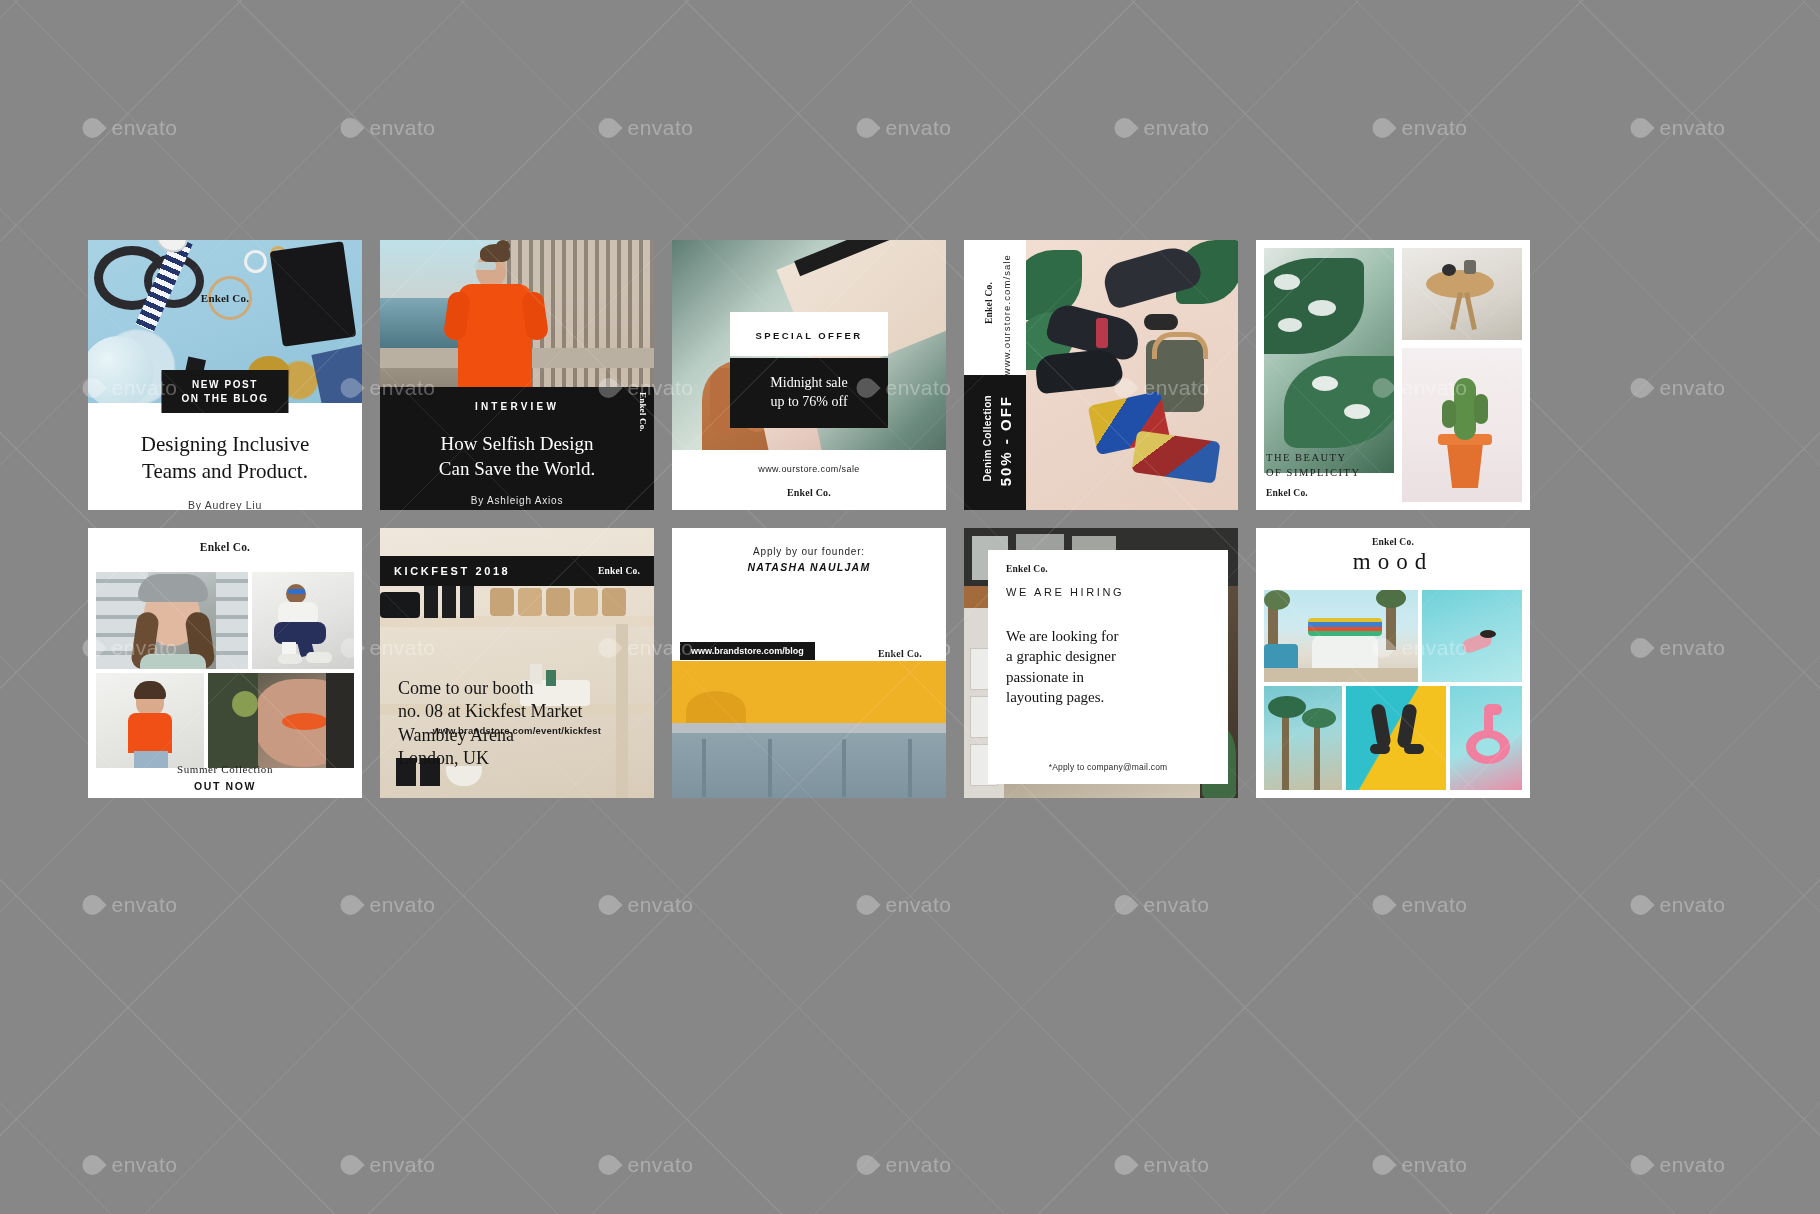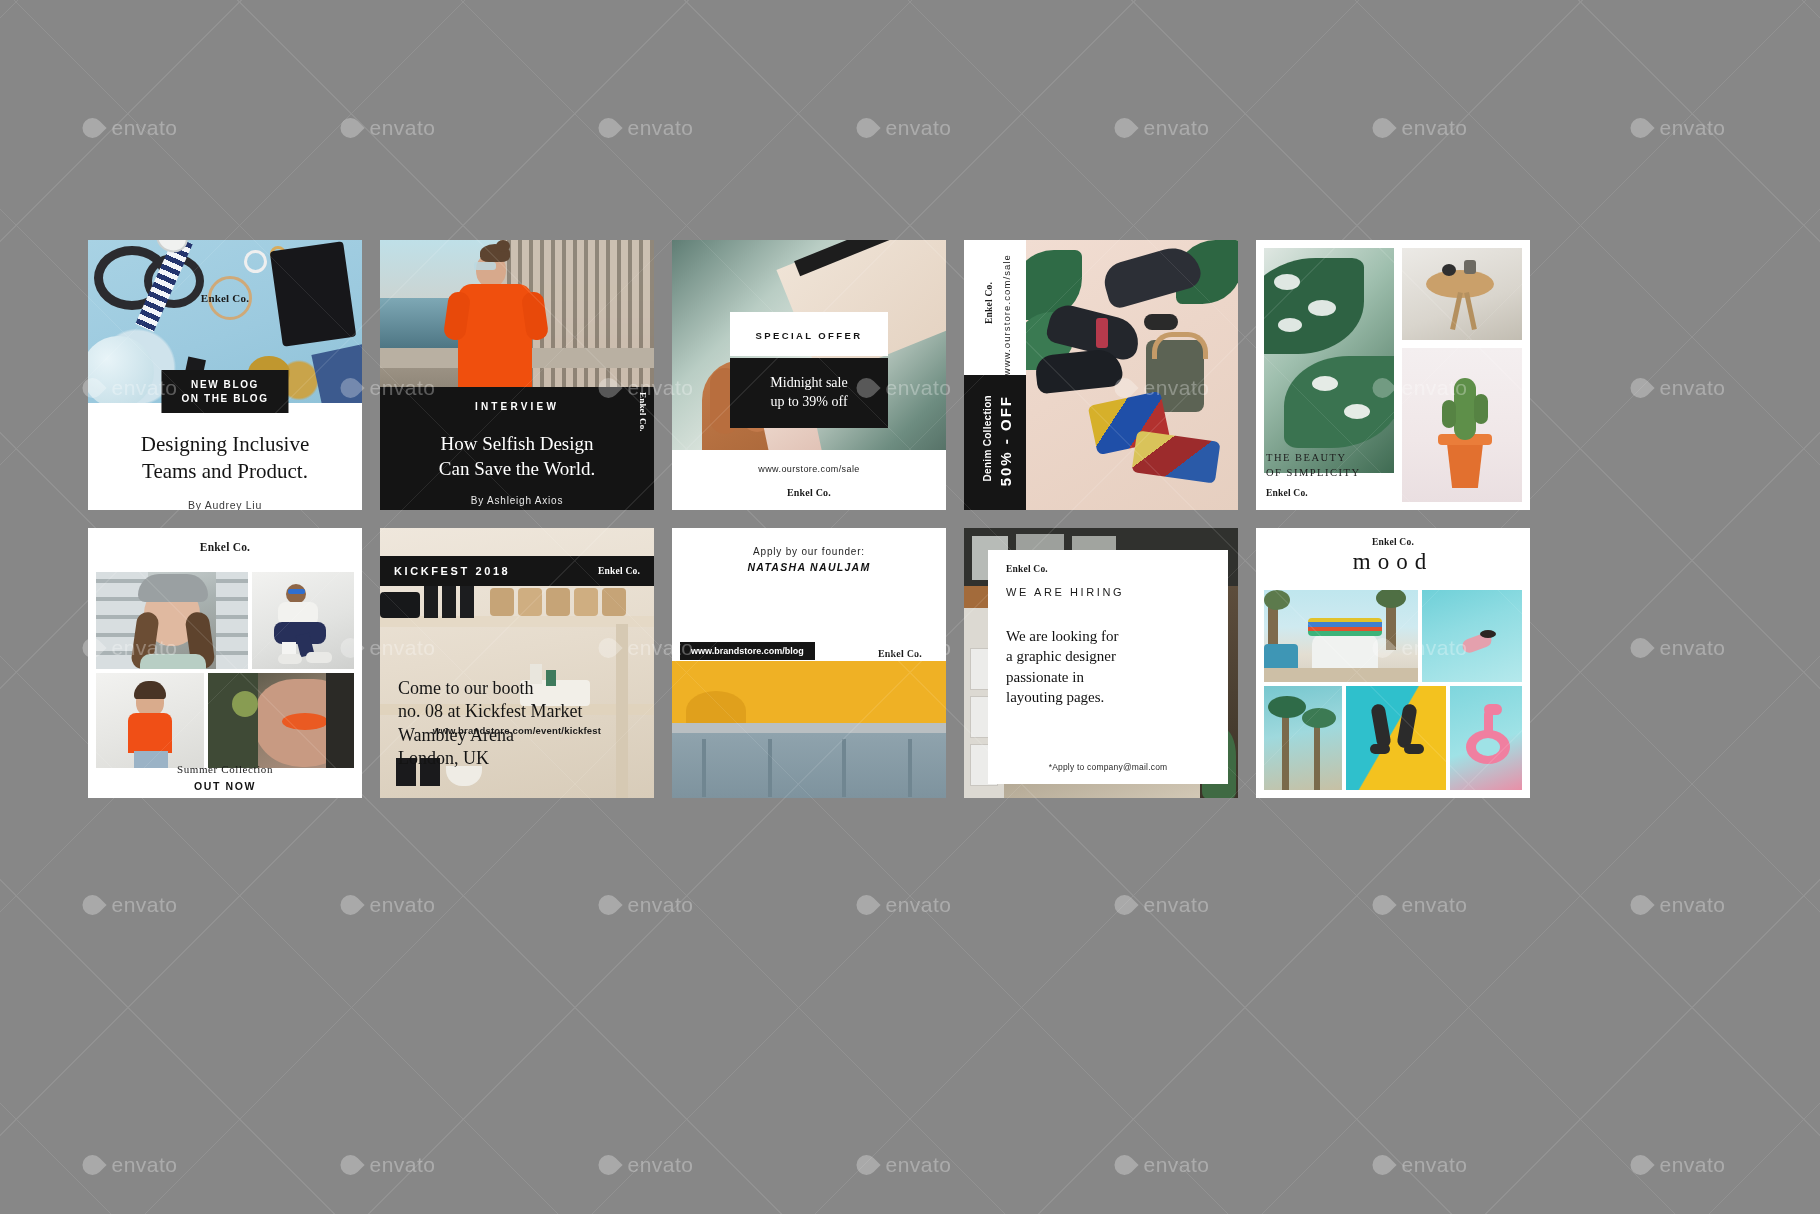--- a/index.html
+++ b/index.html
@@ -328,21 +328,21 @@
         <div class="obj" style="left:182px;top:6px;width:10px;height:10px;border-radius:50%;border:3px solid #d8ab5c;"></div>
         <div class="obj" style="left:186px;top:20px;width:10px;height:10px;border-radius:50%;border:3px solid #d8ab5c;"></div>
         <div class="obj" style="left:188px;top:6px;width:74px;height:96px;background:#17171a;border-radius:4px;transform:rotate(-8deg);"></div>
         <div class="obj" style="left:-6px;top:96px;width:72px;height:72px;border-radius:50%;background:radial-gradient(circle at 35% 32%,#e8f4f8,#bcd9e3);"></div>
         <div class="obj" style="left:160px;top:116px;width:42px;height:34px;border-radius:50%;background:#c0972f;"></div>
         <div class="obj" style="left:96px;top:118px;width:18px;height:40px;background:#1a1a1c;transform:rotate(12deg);"></div>
         <div class="obj" style="left:230px;top:108px;width:60px;height:70px;background:#3c5a8e;transform:rotate(-12deg);"></div>
         <div class="hero-brand brand">Enkel Co.</div>
       </div>
       <div class="tagbox sans">
-        <div>NEW BLOG</div>
+        <div>NEW POST</div>
         <div>ON THE BLOG</div>
       </div>
       <div class="body">
         <div class="title serif">
           <div>Designing Inclusive</div>
           <div>Teams and Product.</div>
         </div>
         <div class="byline sans">By Audrey Liu</div>
       </div>
     </div>
@@ -379,21 +379,21 @@
       <div class="obj" style="left:30px;top:120px;width:96px;height:150px;border-radius:40px 30px 0 0;background:linear-gradient(150deg,#c47c4a,#a05f33);"></div>
       <div class="obj" style="left:38px;top:128px;width:30px;height:66px;border-radius:16px;background:#b86e3e;"></div>
       <div class="obj" style="left:70px;top:120px;width:30px;height:72px;border-radius:16px;background:#c2794a;"></div>
       <div class="obj" style="left:96px;top:150px;width:52px;height:110px;background:linear-gradient(160deg,#f0dfd4,#d9b3a6);transform:rotate(-12deg);"></div>
 
       <div class="panel p-top">
         <span class="sans">SPECIAL OFFER</span>
       </div>
       <div class="panel p-mid">
         <div class="l serif">Midnight sale</div>
-        <div class="l serif">up to 39% off</div>
+        <div class="l serif">up to 76% off</div>
       </div>
       <div class="foot">
         <div class="url sans">www.ourstore.com/sale</div>
         <div class="bd brand">Enkel Co.</div>
       </div>
     </div>
 
     <div class="card c4">
       <div class="photo">
         <div class="ph p-blush"></div>

